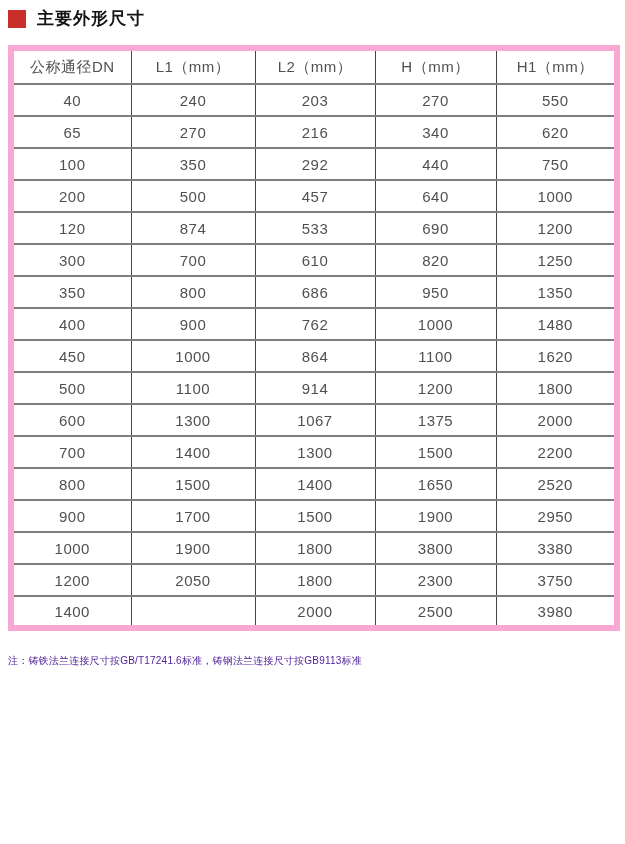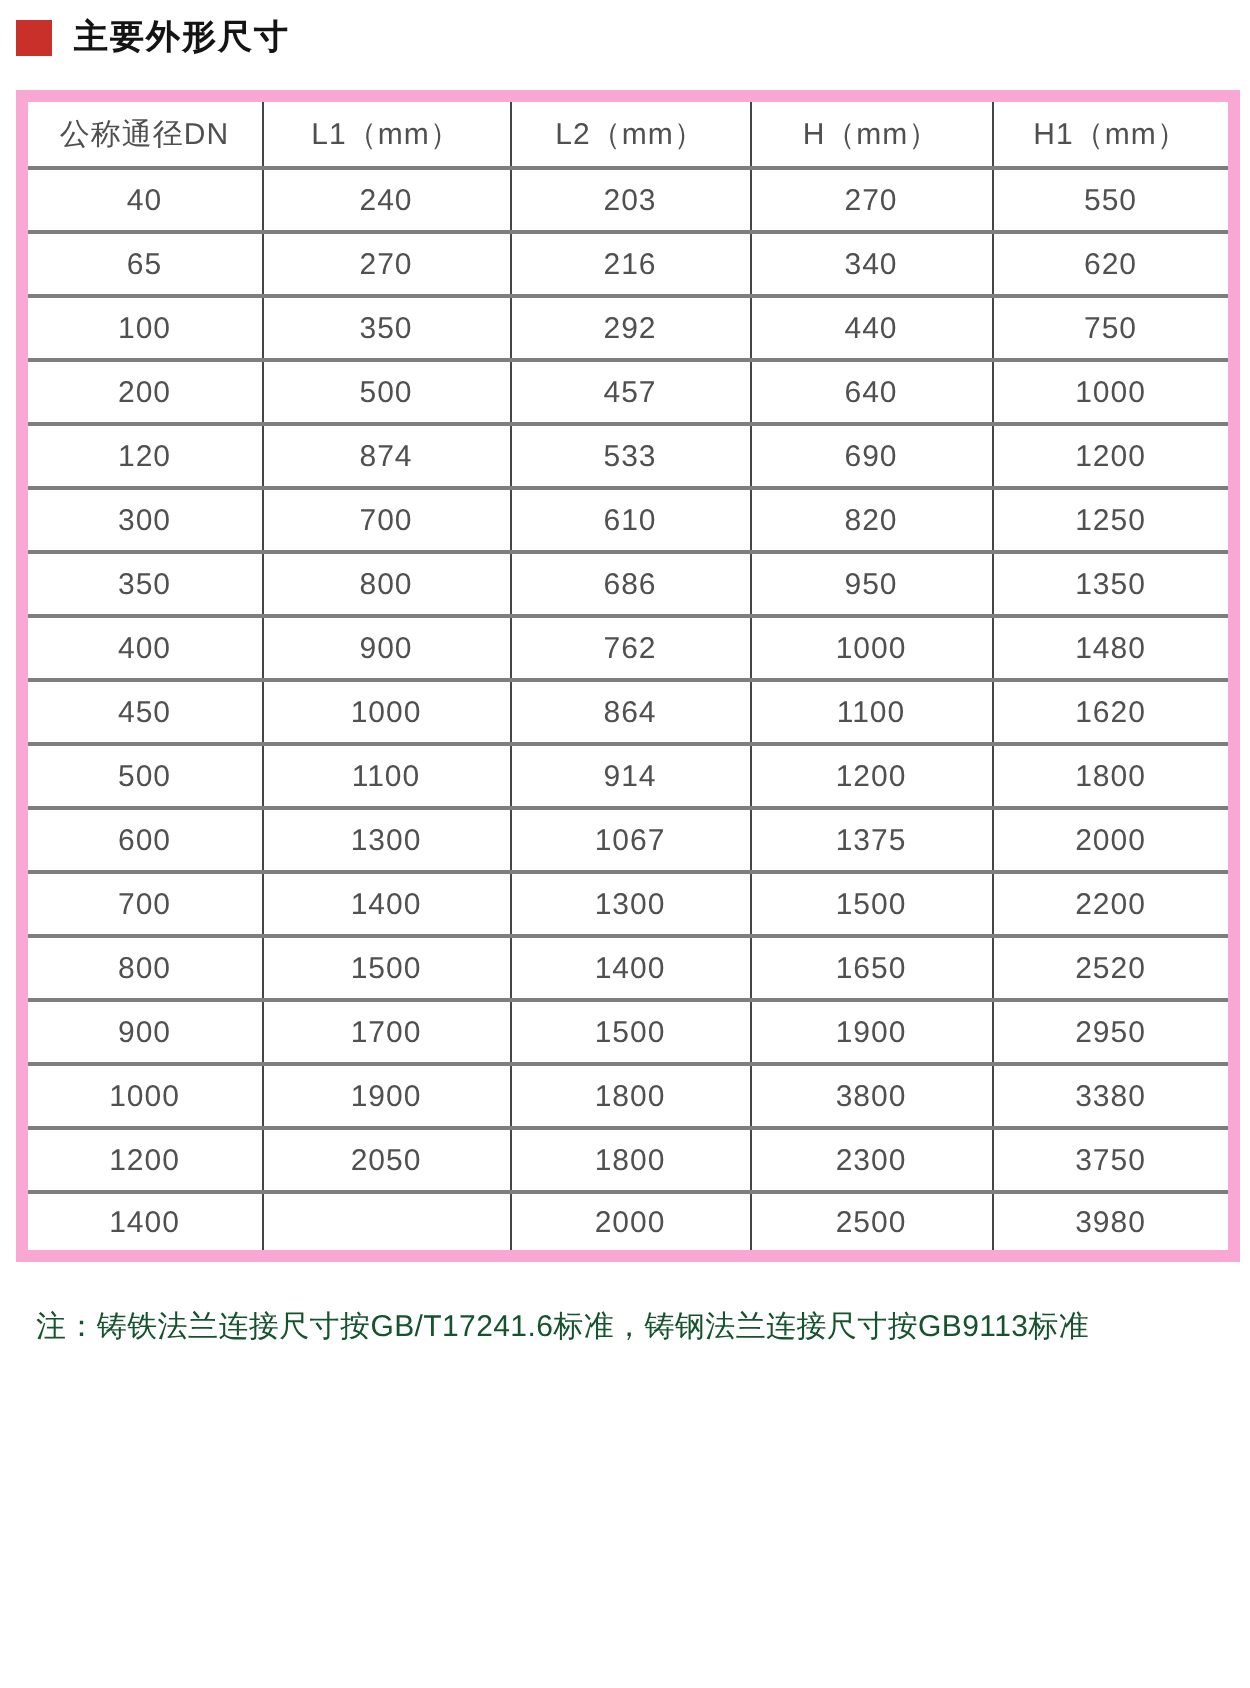--- a/index.html
+++ b/index.html
@@ -65,23 +65,23 @@
     font-size: 15px;
     letter-spacing: 0.5px;
   }
   table.dims td {
     height: 32px;
     font-size: 15px;
     letter-spacing: 0.5px;
   }
   
   .footnote {
-    margin: 23px 0 0 10px;
-    font-size: 15px;
-    color: #14532d;
+    margin: 23px 0 0 0;
+    font-size: 10px;
+    color: #4c1d95;
     letter-spacing: 0.2px;
   }
 </style>
 </head>
 <body>
 
 <div class="page">
 
   <div class="title-row">
     <span class="marker" style="background: rgb(201, 48, 42);"></span>

